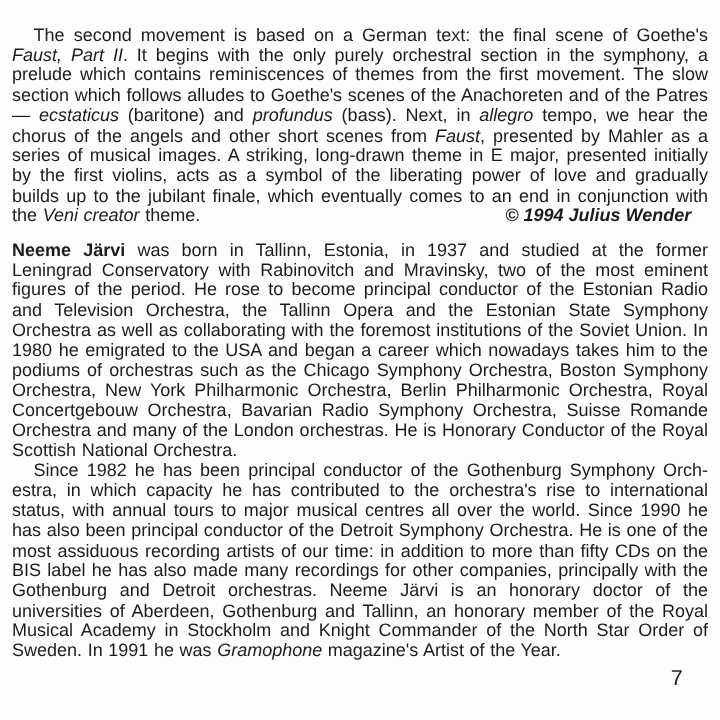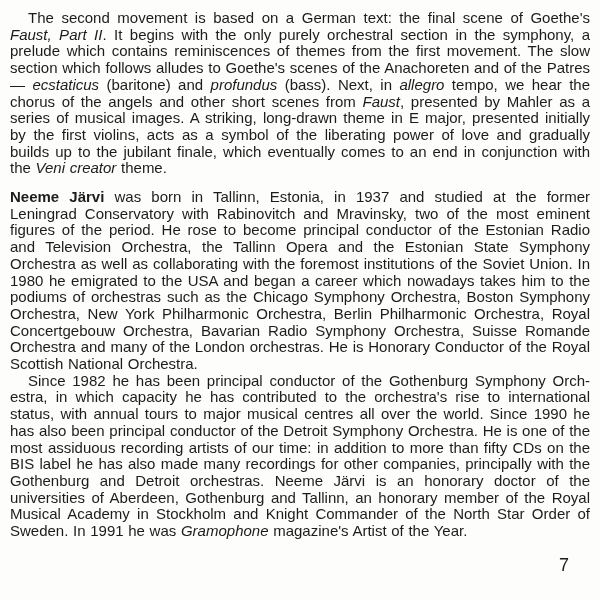--- a/index.html
+++ b/index.html
@@ -12,21 +12,21 @@
     background: #fdfdfb;
     font-family: "Liberation Sans", sans-serif;
     color: #1c1c1c;
     position: relative;
     overflow: hidden;
   }
   .page {
     position: absolute;
     inset: 0;
     box-sizing: border-box;
-    padding: 10px 10px 0 10px;
+    padding: 22px 10px 0 10px;
   }
   .para {
     margin: 0;
     font-size: 15px;
     line-height: 16.7px;
     text-align: justify;
     word-spacing: 0.5px;
   }
   .para.indent {
     text-indent: 18px;
@@ -53,20 +53,21 @@
     line-height: 20px;
   }
 </style>
 </head>
 <body>
 
 <div class="page">
 
   <p class="para indent"><span>The second movement is based on a German text: the final scene of Goethe's </span><span class="i">Faust, Part II</span><span>. It begins with the only purely orchestral section in the symphony, a prelude which contains reminiscences of themes from the first movement. The slow section which follows alludes to Goethe's scenes of the Anachoreten and of the Patres — </span><span class="i">ecstaticus</span><span> (baritone) and </span><span class="i">profundus</span><span> (bass). Next, in </span><span class="i">allegro</span><span> tempo, we hear the chorus of the angels and other short scenes from </span><span class="i">Faust</span><span>, presented by Mahler as a series of musical images. A striking, long-drawn theme in E major, presented initially by the first violins, acts as a symbol of the liberating power of love and gradually builds up to the jubilant finale, which eventually comes to an end in conjunction with the </span><span class="i">Veni creator</span><span> theme.</span></p>
 
+  <div class="copyright">© 1994 Julius Wender</div>
 
   <p class="para bio"><span class="b">Neeme Järvi</span><span> was born in Tallinn, Estonia, in 1937 and studied at the former Leningrad Conservatory with Rabinovitch and Mravinsky, two of the most eminent figures of the period. He rose to become principal conductor of the Estonian Radio and Television Orchestra, the Tallinn Opera and the Estonian State Symphony Orchestra as well as collaborating with the foremost institutions of the Soviet Union. In 1980 he emigrated to the USA and began a career which nowadays takes him to the podiums of orchestras such as the Chicago Symphony Orchestra, Boston Symphony Orchestra, New York Philharmonic Orchestra, Berlin Philharmonic Orchestra, Royal Concertgebouw Orch­estra, Bavarian Radio Symphony Orchestra, Suisse Romande Orchestra and many of the London orchestras. He is Honorary Conductor of the Royal Scottish National Orchestra.</span></p>
 
   <p class="para indent"><span>Since 1982 he has been principal conductor of the Gothenburg Symphony Orch­estra, in which capacity he has contributed to the orchestra's rise to international status, with annual tours to major musical centres all over the world. Since 1990 he has also been principal conductor of the Detroit Symphony Orchestra. He is one of the most assiduous recording artists of our time: in addition to more than fifty CDs on the BIS label he has also made many recordings for other companies, principally with the Gothenburg and Detroit orchestras. Neeme Järvi is an honorary doctor of the universities of Aberdeen, Gothenburg and Tallinn, an honorary member of the Royal Musical Academy in Stockholm and Knight Commander of the North Star Order of Sweden. In 1991 he was </span><span class="i">Gramophone</span><span> magazine's Artist of the Year.</span></p>
 
   <div class="page-number">7</div>
 
 </div>
 
 </body></html>

